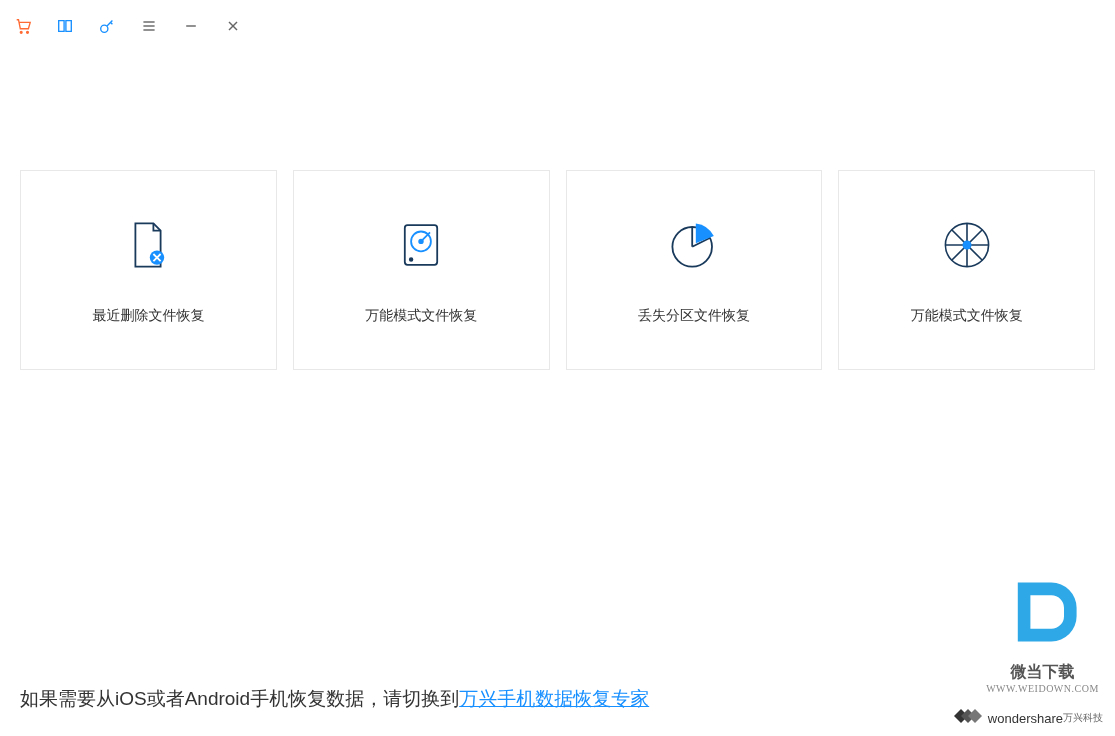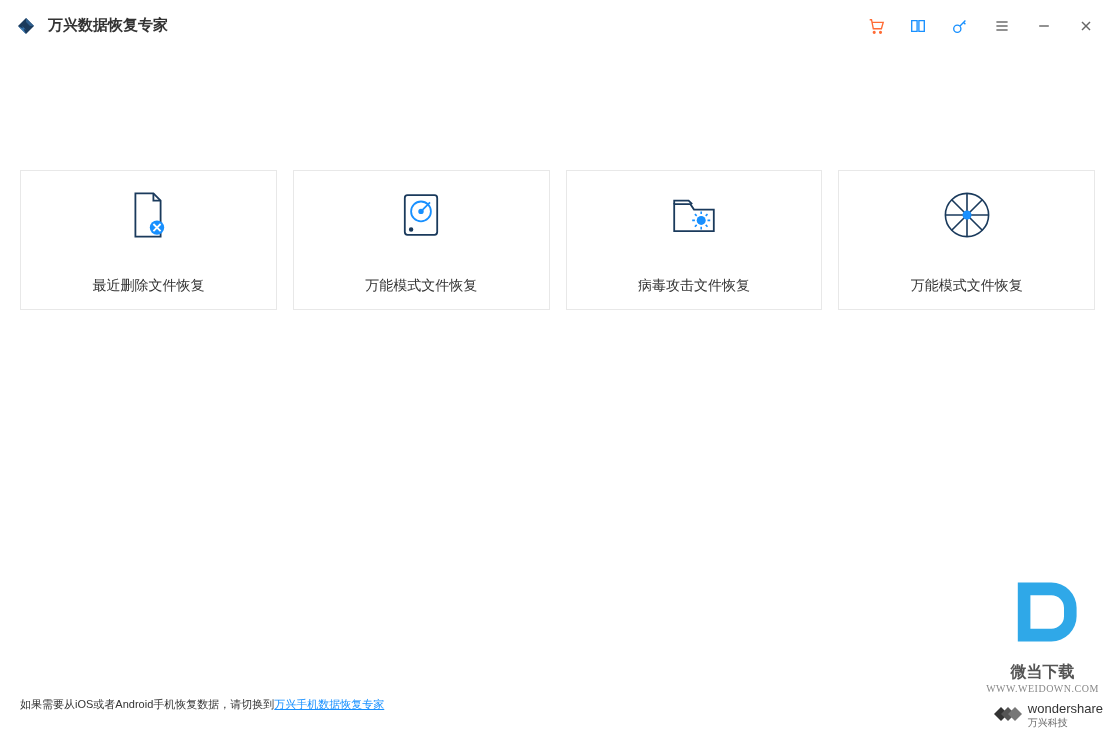--- a/index.html
+++ b/index.html
@@ -5,48 +5,38 @@
 * { margin: 0; padding: 0; box-sizing: border-box; }
 body { width: 1115px; height: 736px; background: #fff; font-family: "Microsoft YaHei", "PingFang SC", sans-serif; position: relative; overflow: hidden; }
 .header { height: 52px; display: flex; align-items: center; justify-content: space-between; padding: 0 20px 0 14px; border-bottom: 1px solid #fff; }
 .header-left { display: flex; align-items: center; gap: 10px; }
 .logo-icon { width: 24px; height: 24px; }
 .app-title { font-size: 15px; font-weight: bold; color: #333; }
 .header-right { display: flex; align-items: center; gap: 24px; }
 .header-icon { width: 18px; height: 18px; cursor: pointer; display: flex; align-items: center; justify-content: center; }
 .main { padding: 118px 20px 0 20px; }
 .grid { display: grid; grid-template-columns: repeat(4, 1fr); gap: 16px; }
-.card { background: #fff; border: 1px solid #e8e8e8; height: 140px; display: flex; flex-direction: column; align-items: center; justify-content: center; cursor: pointer; }
+.card { background: #fff; border: 1px solid #e8e8e8; height: 200px; display: flex; flex-direction: column; align-items: center; justify-content: center; cursor: pointer; }
 .card-icon { width: 60px; height: 60px; display: flex; align-items: center; justify-content: center; margin-bottom: 32px; }
 .card-label { font-size: 14px; color: #333; text-align: center; }
-.footer { position: absolute; bottom: 24px; left: 20px; font-size: 11px; color: #333; }
+.footer { position: absolute; bottom: 24px; left: 20px; font-size: 19px; color: #333; }
 .footer a { color: #1890ff; text-decoration: underline; cursor: pointer; }
 .watermark-d { position: absolute; right: 0; bottom: 42px; width: 145px; height: 140px; display: flex; flex-direction: column; align-items: center; justify-content: flex-end; }
 .watermark-d svg { width: 84px; height: 84px; }
 .watermark-d-text { font-size: 16px; font-weight: bold; color: #555; margin-top: 8px; }
 .watermark-d-url { font-size: 10px; color: #888; letter-spacing: 0.5px; font-family: Liberation Serif, serif; }
 .wondershare { position: absolute; right: 12px; bottom: 6px; display: flex; align-items: center; gap: 6px; }
-.wondershare-text { display: flex; flex-direction: column; }
+.wondershare-text { display: flex; flex-direction: row; }
 .ws-main { font-size: 13px; color: #333; font-weight: 500; }
 .ws-sub { font-size: 10px; color: #666; }
 </style>
 </head>
 <body>
 
 <div class="header">
-  <div class="header-left">
-    <span class="logo-icon">
-      <svg viewBox="0 0 24 24" width="24" height="24">
-        <polygon points="4,12 12,4 20,12 12,20" fill="#1a3a5c"></polygon>
-        <polygon points="12,4 20,12 16,12 12,8" fill="#2d5d8c"></polygon>
-        <polygon points="4,12 12,20 8,12 12,16" fill="#3a7ab5"></polygon>
-      </svg>
-    </span>
-    <span class="app-title">万兴数据恢复专家</span>
-  </div>
   <div class="header-right">
     <span class="header-icon">
       <svg viewBox="0 0 20 20" width="18" height="18" fill="none" stroke="#ff6b35" stroke-width="1.5">
         <path d="M3 3h2l2 10h9l2-7H6"></path>
           <circle cx="8" cy="17" r="1" fill="#ff6b35"></circle>
           <circle cx="15" cy="17" r="1" fill="#ff6b35"></circle>
       </svg>
     </span>
     <span class="header-icon">
       <svg viewBox="0 0 20 20" width="18" height="18" fill="none" stroke="#1890ff" stroke-width="1.5">
@@ -101,27 +91,26 @@
           <circle cx="30" cy="26" r="3" fill="#1890ff" stroke="none"></circle>
           <path d="M30 26L40 16" stroke="#1890ff"></path>
           <circle cx="19" cy="46" r="1.5" fill="#1a3a5c"></circle>
         </svg>
       </div>
       <div class="card-label">万能模式文件恢复</div>
     </div>
     <div class="card">
       <div class="card-icon">
         <svg viewBox="0 0 60 60" width="54" height="54" fill="none" stroke="#1a3a5c" stroke-width="2">
-          <path d="M8 18h18l4 6h22v24H8z"></path>
-            <path d="M8 18v-4h16l4 4"></path>
-          <circle cx="38" cy="36" r="5" fill="#1890ff" stroke="none"></circle>
-          <path d="M38 29v-3 M38 43v3 M31 36h-3 M45 36h3 M33 31l-2-2 M43 31l2-2 M33 41l-2 2 M43 41l2 2" stroke="#1890ff" stroke-width="1.8"></path>
+          <circle cx="28" cy="32" r="22"></circle>
+          <path d="M28 32V10 M28 32l20-10"></path>
+          <path d="M32 6a26 26 0 0 1 20 14l-20 8z" fill="#1890ff" stroke="none"></path>
         </svg>
       </div>
-      <div class="card-label">病毒攻击文件恢复</div>
+      <div class="card-label">丢失分区文件恢复</div>
     </div>
     <div class="card">
       <div class="card-icon">
         <svg viewBox="0 0 60 60" width="54" height="54" fill="none" stroke="#1a3a5c" stroke-width="1.8">
           <circle cx="30" cy="30" r="24"></circle>
           <path d="M30 6v48 M6 30h48 M13 13l34 34 M47 13L13 47"></path>
           <circle cx="30" cy="30" r="5" fill="#1890ff" stroke="none"></circle>
         </svg>
       </div>
       <div class="card-label">万能模式文件恢复</div>

